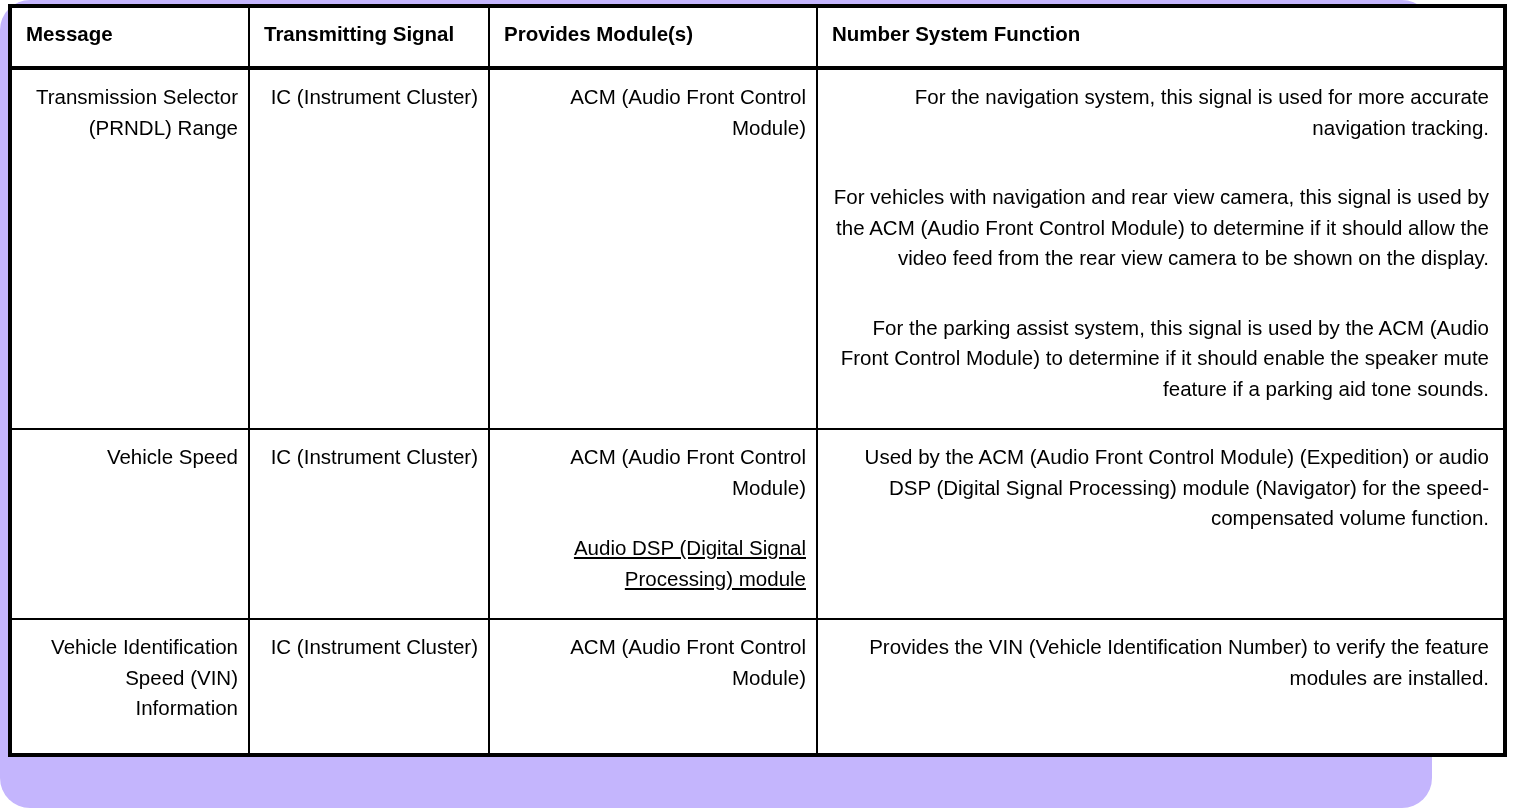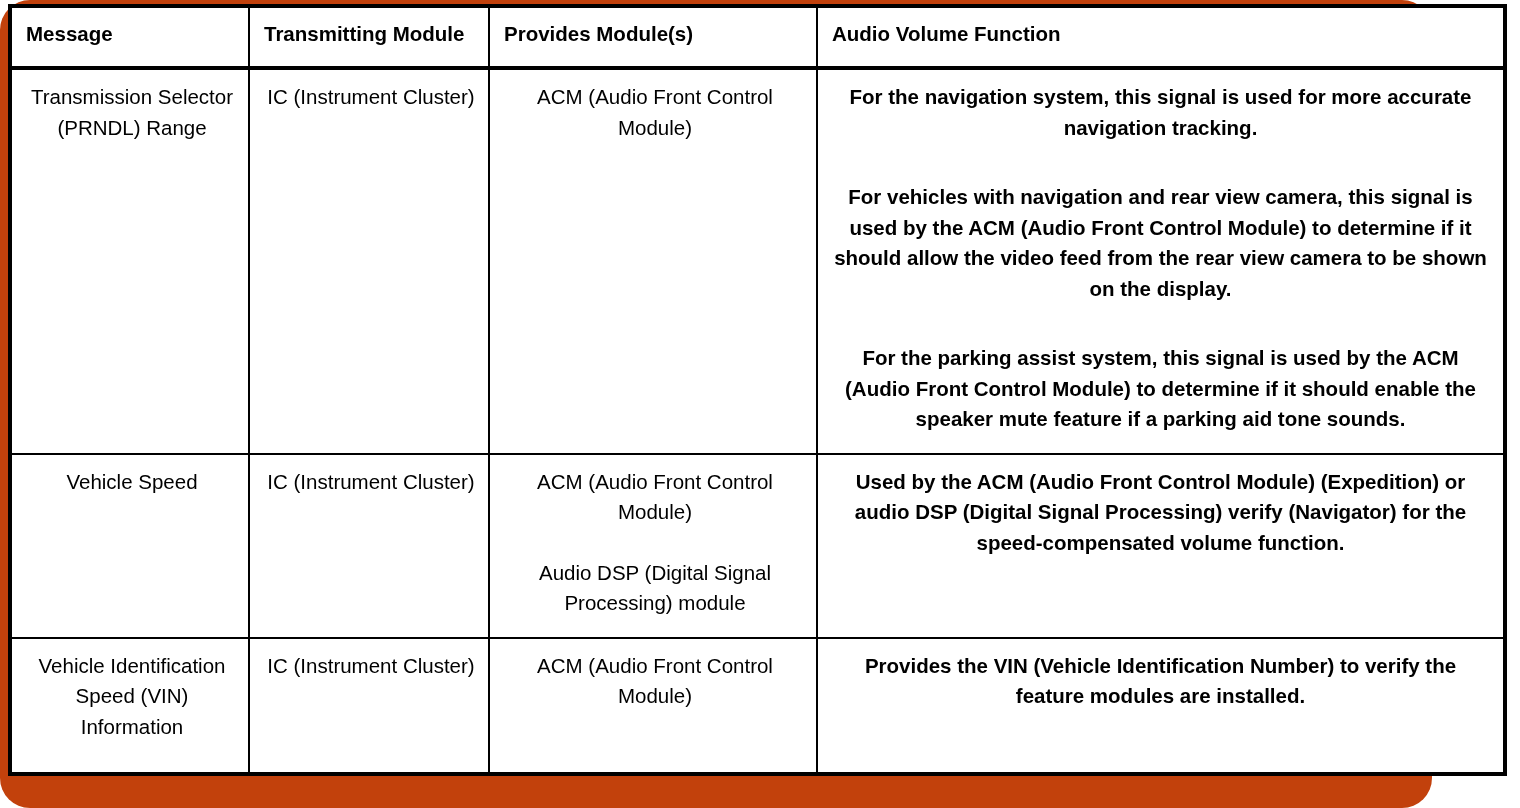--- a/index.html
+++ b/index.html
@@ -12,21 +12,21 @@
     height: 808px;
     font-family: "Liberation Sans", sans-serif;
     color: #000000;
     overflow: hidden;
   }
 
   .page {
     position: relative;
     width: 1432px;
     height: 808px;
-    background: #c2410c;
+    background: #c4b5fd;
     border-radius: 30px;
   }
 
   table.comm-table {
     position: absolute;
     left: 8px;
     top: 4px;
     width: 1495px;
     border-collapse: collapse;
     table-layout: fixed;
@@ -50,42 +50,43 @@
     padding: 13px 0 0 14px;
     height: 62px;
     box-sizing: border-box;
     background: #ffffff;
   }
   thead th.last { border-right: none; }
 
   tbody td {
     border-right: 2px solid #000000;
     border-bottom: 2px solid #000000;
-    text-align: center;
+    text-align: right;
     vertical-align: top;
     font-size: 20.5px;
     line-height: 30.5px;
-    padding: 12px 10px 18px 14px;
+    padding: 12px 10px 24px 14px;
     box-sizing: border-box;
     background: #ffffff;
   }
   tbody td.last { border-right: none; }
   tbody tr.last-row td { border-bottom: none; }
 
-  tbody td.fn { padding-right: 14px; font-weight: bold; }
+  tbody td.fn { padding-right: 14px; }
 
   .para {
     margin: 0;
   }
   .para + .para {
     margin-top: 39px;
   }
 
   .stack-item + .stack-item {
     margin-top: 30px;
+    text-decoration: underline;
   }
 
   .r1 td { height: 341px; }
   .r2 td { height: 161px; margin-top: 31px; }
   .r3 td { height: 136px; }
   .r4 td { height: 82px; }
 </style>
 </head>
 <body>
 
@@ -95,23 +96,23 @@
     <colgroup>
       <col class="c1">
         <col class="c2">
         <col class="c3">
         <col class="c4">
     </colgroup>
 
     <thead>
       <tr>
         <th>Message</th>
-        <th>Transmitting Module</th>
+        <th>Transmitting Signal</th>
         <th>Provides Module(s)</th>
-        <th class="last">Audio Volume Function</th>
+        <th class="last">Number System Function</th>
       </tr>
     </thead>
 
     <tbody>
 
       <tr class="r1">
         <td>Transmission Selector (PRNDL) Range</td>
         <td>IC (Instrument Cluster)</td>
         <td>
           <div class="stack-item">ACM (Audio Front Control Module)</div>
@@ -124,21 +125,21 @@
       </tr>
 
       <tr class="r2">
         <td>Vehicle Speed</td>
         <td>IC (Instrument Cluster)</td>
         <td>
           <div class="stack-item">ACM (Audio Front Control Module)</div>
           <div class="stack-item">Audio DSP (Digital Signal Processing) module</div>
         </td>
         <td class="last fn">
-          <p class="para">Used by the ACM (Audio Front Control Module) (Expedition) or audio DSP (Digital Signal Processing) verify (Navigator) for the speed-compensated volume function.</p>
+          <p class="para">Used by the ACM (Audio Front Control Module) (Expedition) or audio DSP (Digital Signal Processing) module (Navigator) for the speed-compensated volume function.</p>
         </td>
       </tr>
 
       <tr class="r3">
         <td>Vehicle Identification Speed (VIN) Information</td>
         <td>IC (Instrument Cluster)</td>
         <td>
           <div class="stack-item">ACM (Audio Front Control Module)</div>
         </td>
         <td class="last fn">

